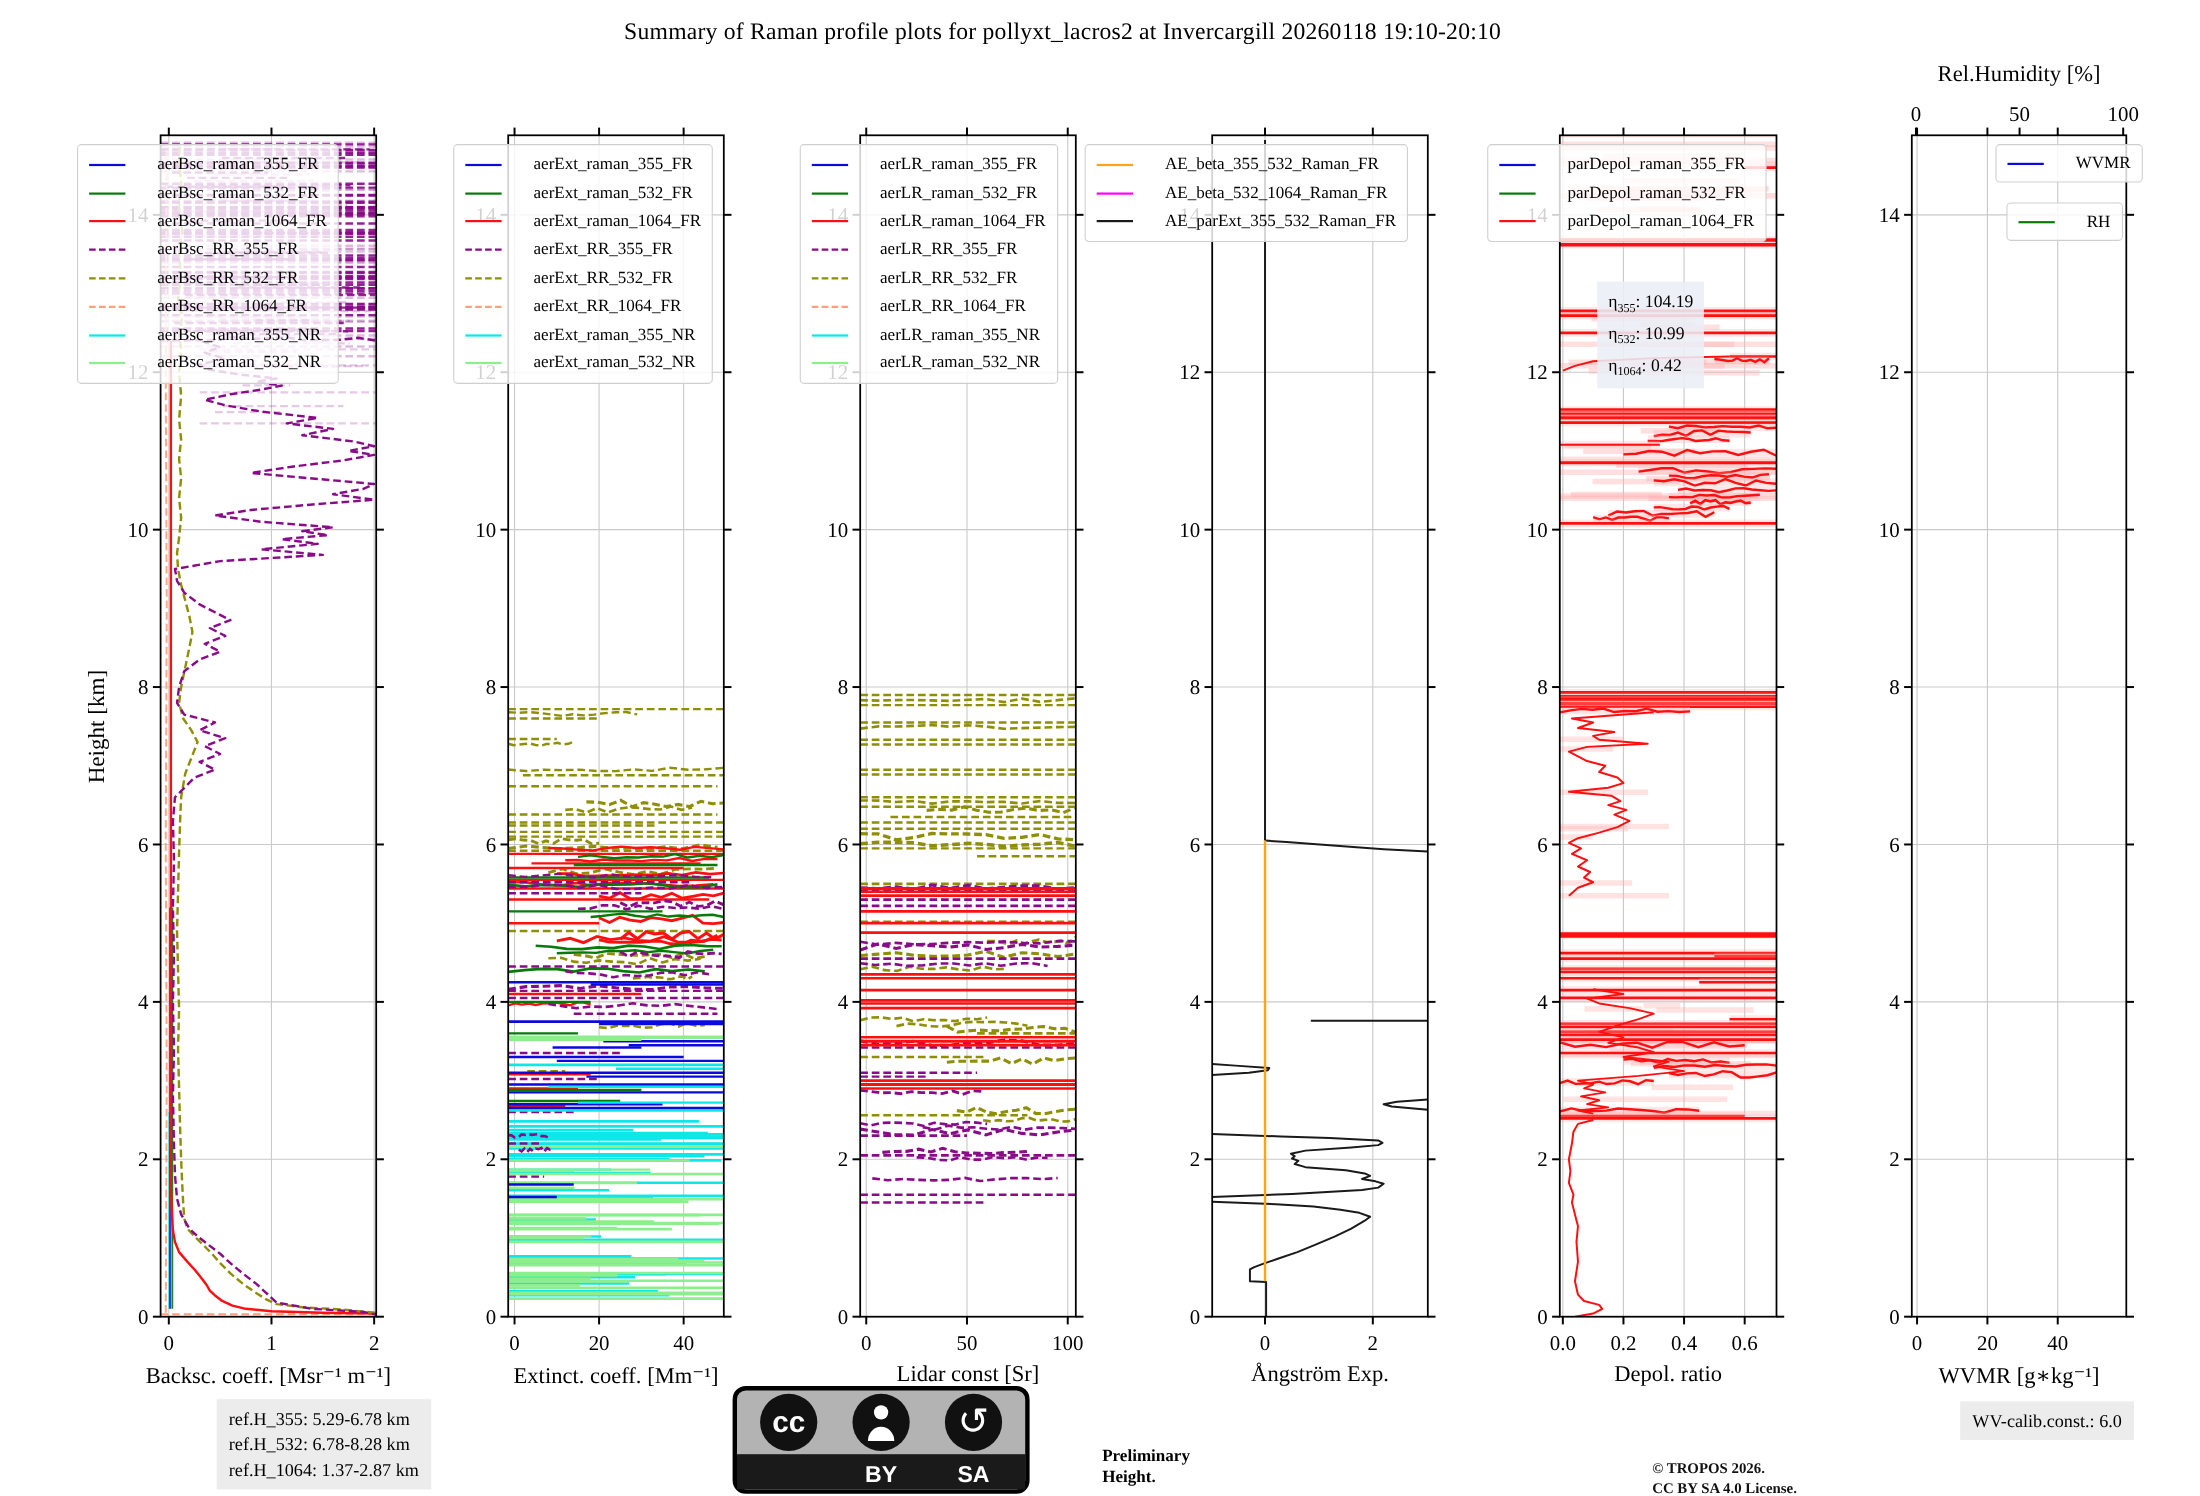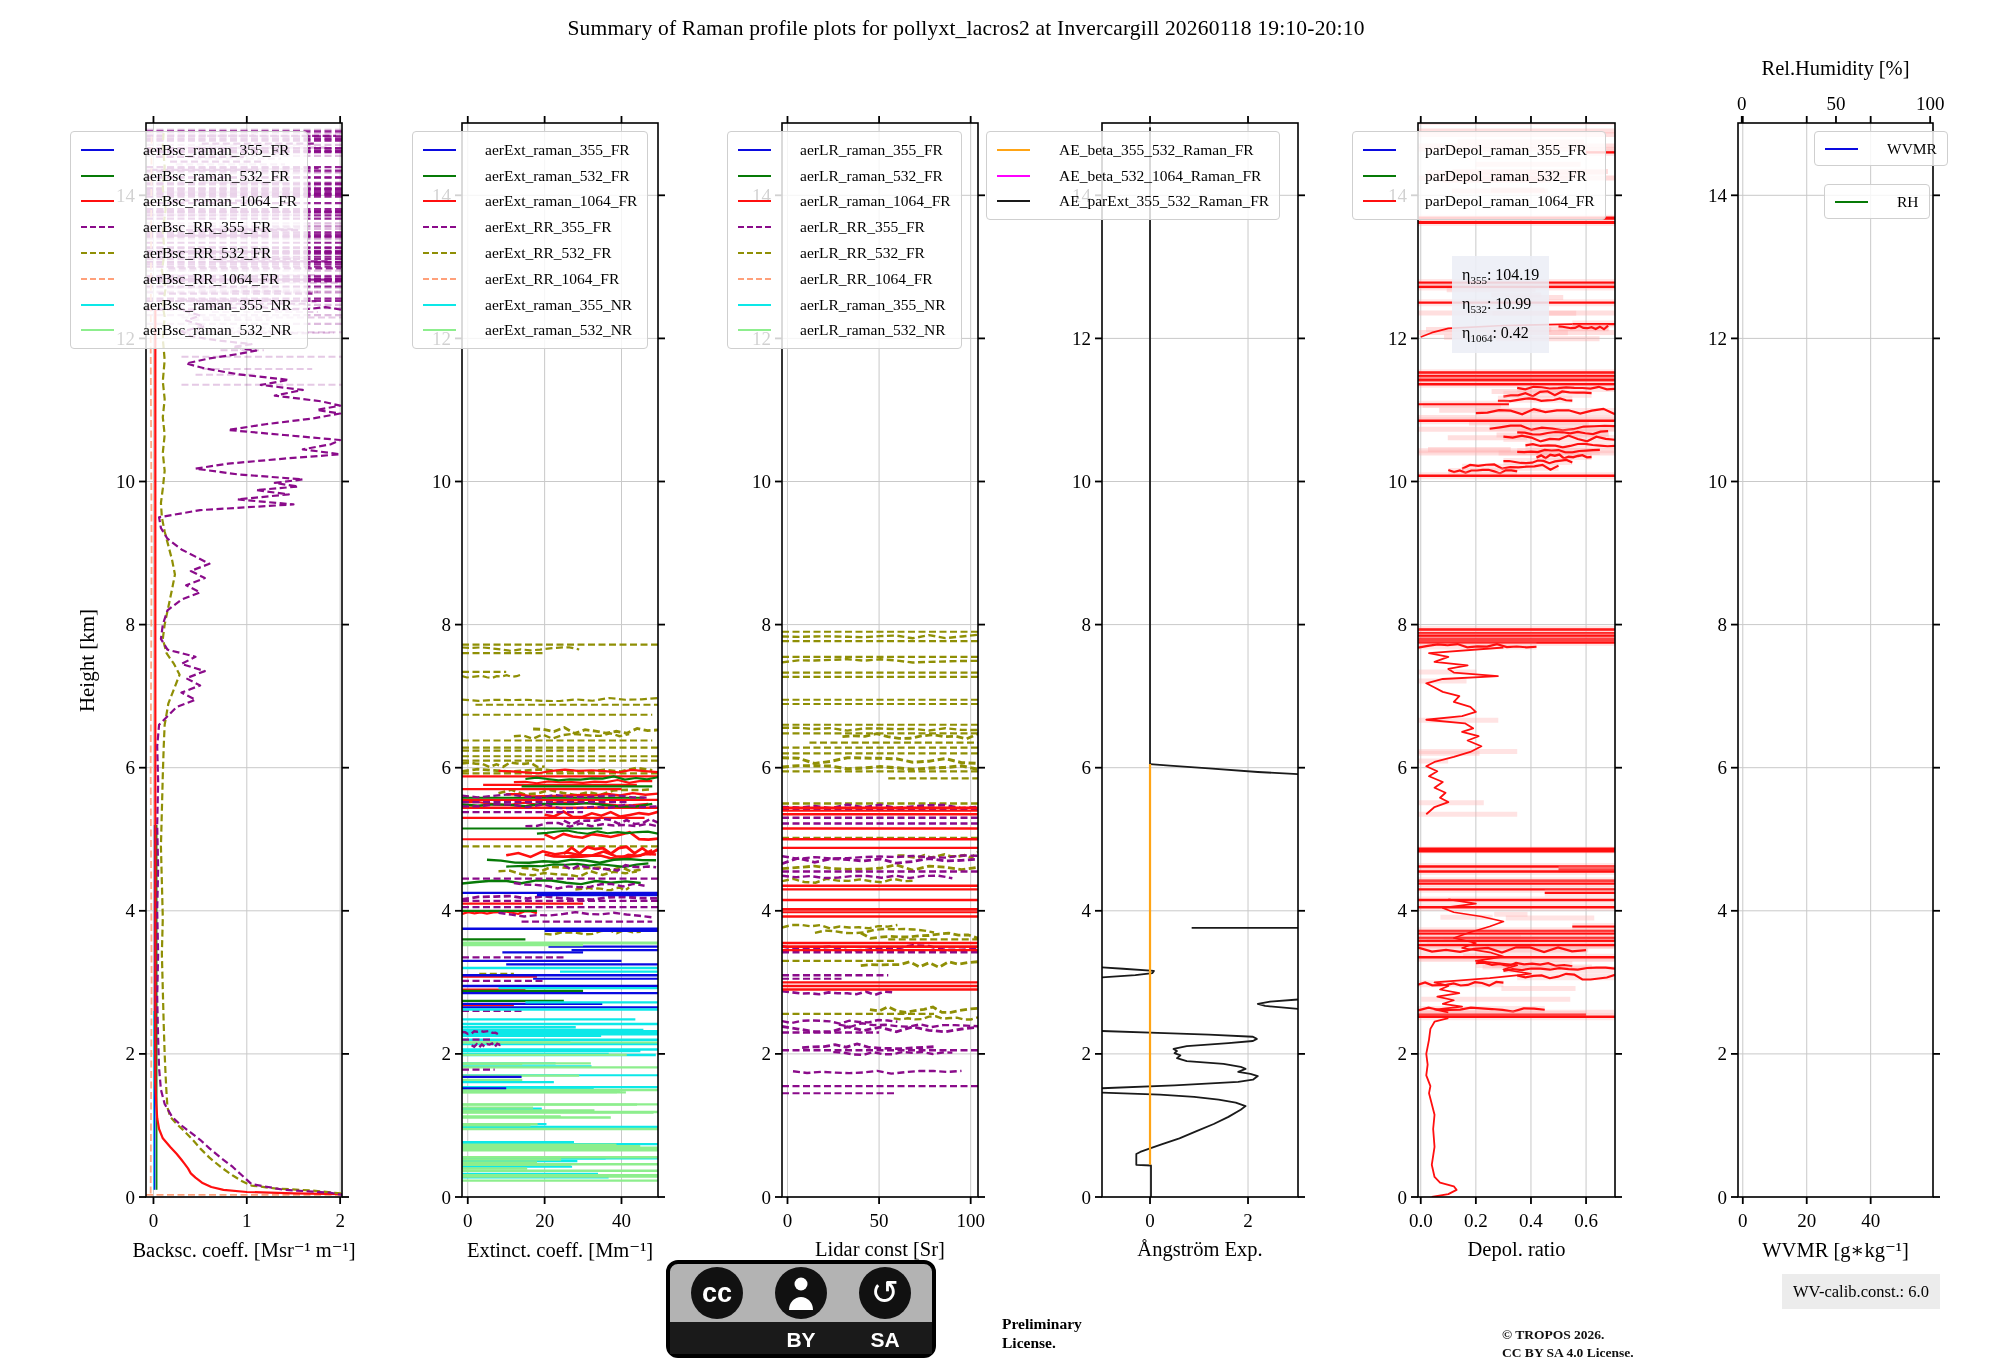--- a/index.html
+++ b/index.html
@@ -1127,26 +1127,31 @@
         </div>
       </div>
       <div class="lg-box" style="left: 1824px; top: 184px;">
         <div class="lg-item small">
           <span class="lg-line" style="border-top-style: solid; border-top-color: rgb(7, 122, 7);"></span>
           <span>RH</span>
         </div>
       </div>
     </div>
 
+  <div class="note-box" style="left:197px;top:1272px;">
+    <div>ref.H_355: 5.29-6.78 km</div>
+    <div>ref.H_532: 6.78-8.28 km</div>
+    <div>ref.H_1064: 1.37-2.87 km</div>
+  </div>
 
   <div class="note-box" style="left:1782px;top:1274px;">WV-calib.const.: 6.0</div>
 
   <div class="prelim">
     <div>Preliminary</div>
-    <div>License.</div>
+    <div>Height.</div>
   </div>
 
   <div class="tropos">
     <div>© TROPOS 2026.</div>
     <div>CC BY SA 4.0 License.</div>
   </div>
 
   <svg class="cc-badge" width="272" height="100">
     <rect x="3" y="3" width="266" height="94" rx="10" fill="#b3b3b3" stroke="#000" stroke-width="4"></rect>
     <rect x="5" y="63" width="262" height="32" fill="#1a1a1a"></rect>

